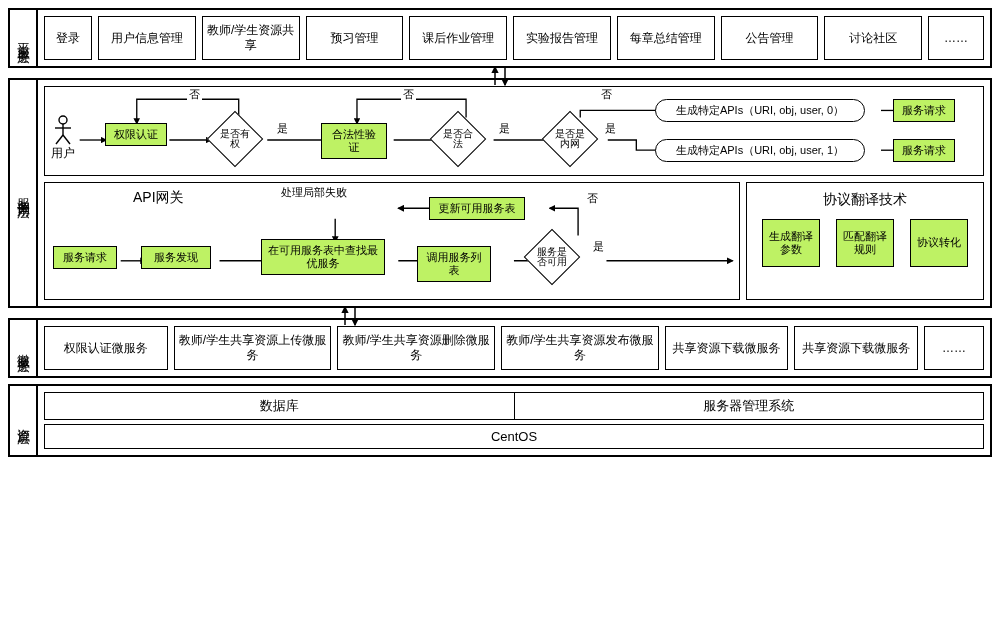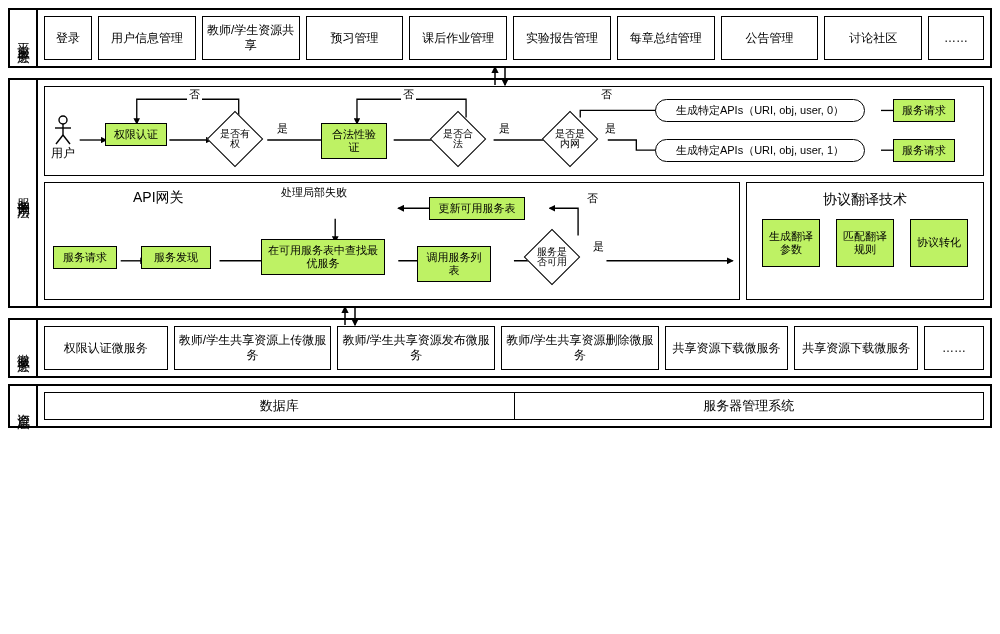--- a/index.html
+++ b/index.html
@@ -318,30 +318,31 @@
     <line x1="25" y1="2" x2="25" y2="20" stroke="#000" stroke-width="1.5" marker-end="url(#ah1)"></line>
   </svg>
 </div>
 
 <div class="layer">
   <div class="layer-label">微服务层</div>
   <div class="layer-body">
     <div class="hrow">
       <div class="box f1">权限认证微服务</div>
       <div class="box" style="flex:1.3">教师/学生共享资源上传微服务</div>
+      <div class="box" style="flex:1.3">教师/学生共享资源删除微服务</div>
       <div class="box" style="flex:1.3">教师/学生共享资源发布微服务</div>
-      <div class="box" style="flex:1.3">教师/学生共享资源删除微服务</div>
       <div class="box f1">共享资源下载微服务</div>
       <div class="box f1">共享资源下载微服务</div>
       <div class="box" style="width:60px">……</div>
     </div>
   </div>
 </div>
 
 <div class="layer">
   <div class="layer-label">资源层</div>
   <div class="layer-body" style="gap:4px">
     <div class="resource-top-row">
       <div>数据库</div>
       <div>服务器管理系统</div>
     </div>
+    <div class="centos-row">CentOS</div>
   </div>
 </div>
 
 </body></html>

